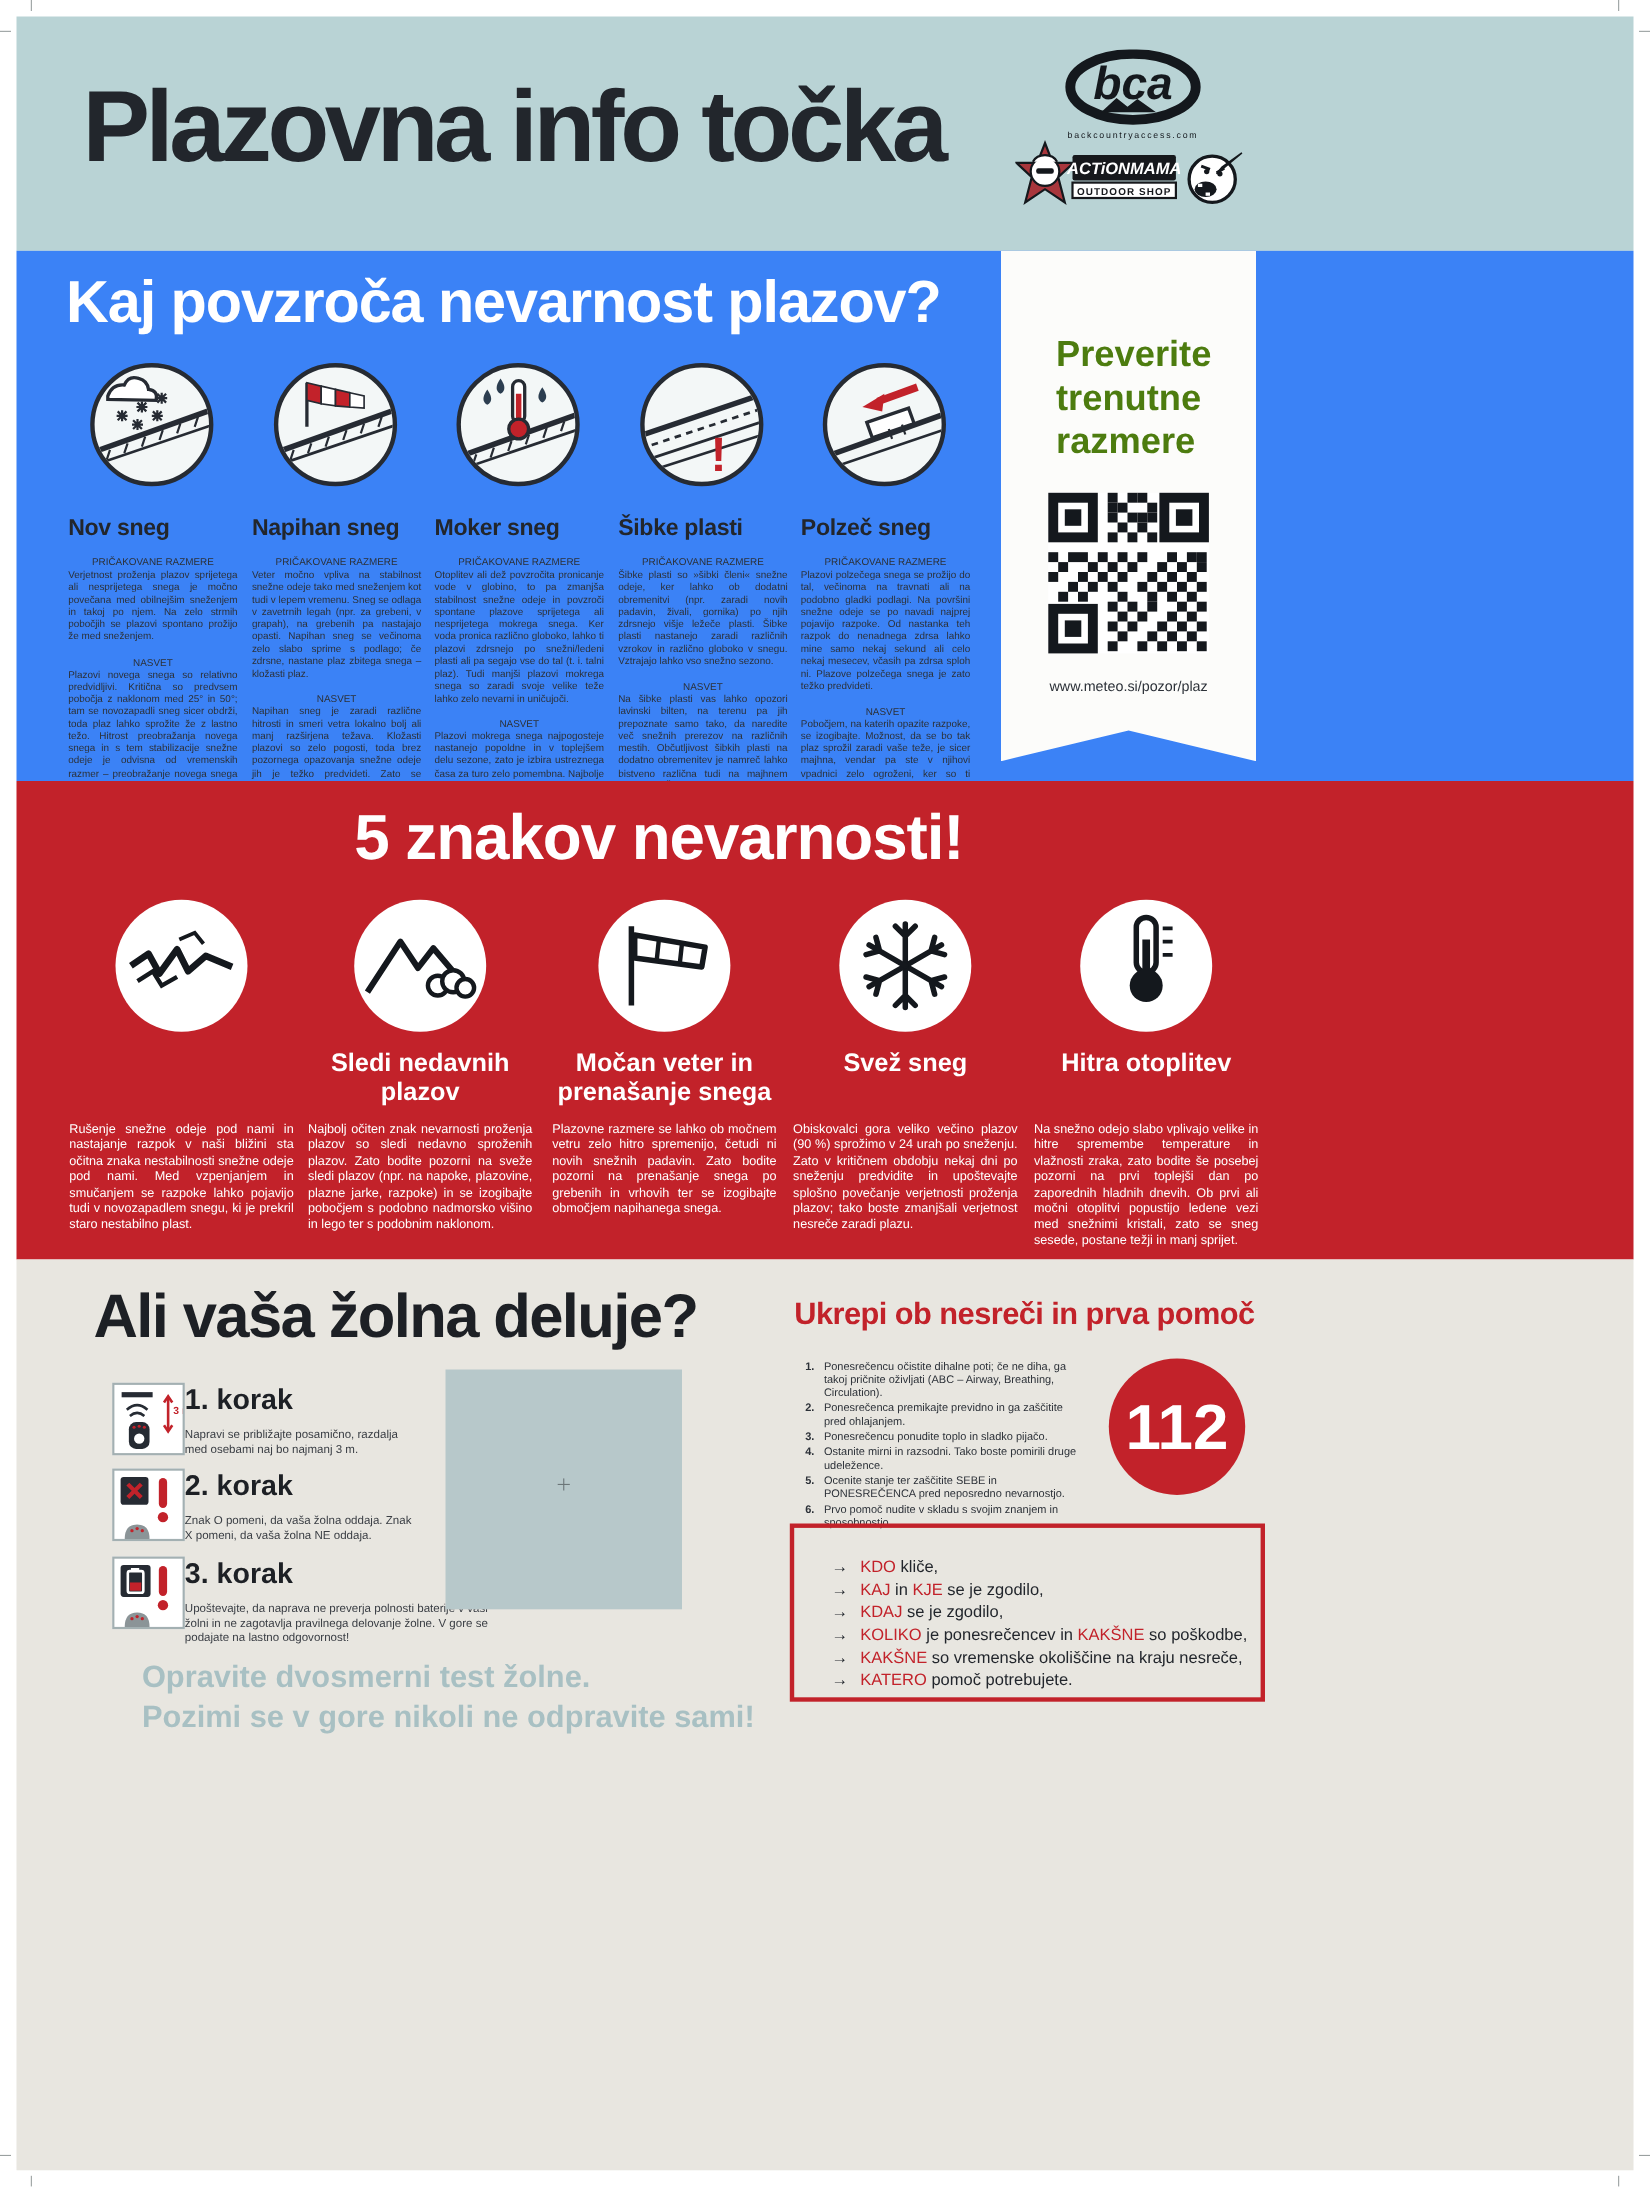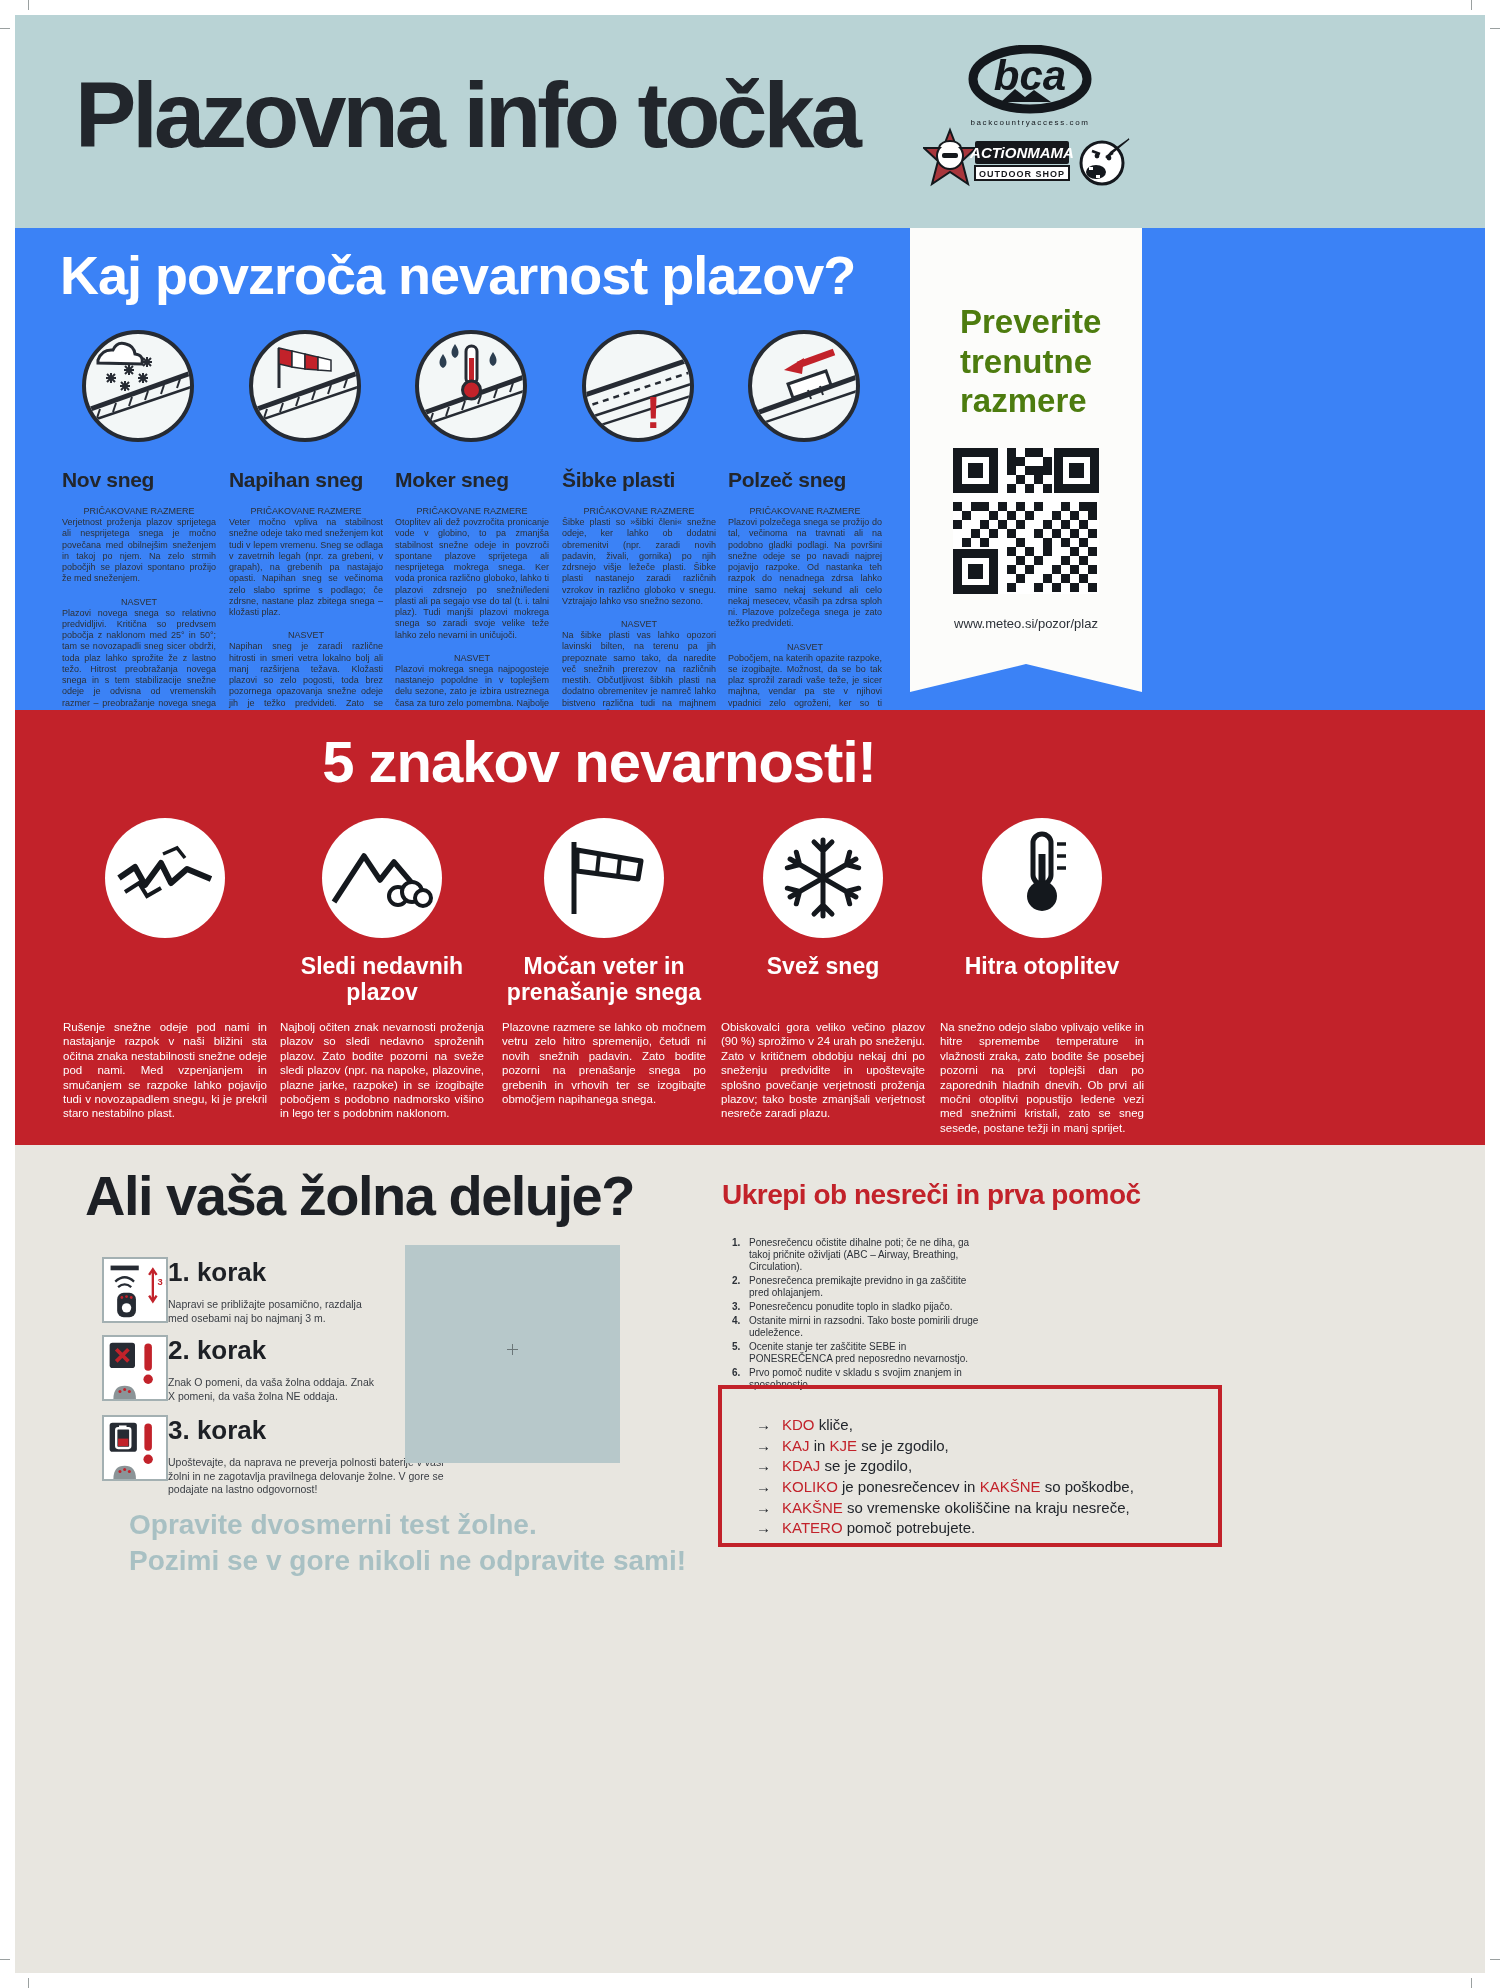--- a/index.html
+++ b/index.html
@@ -73,21 +73,21 @@
   .beacon-footer{position:absolute;left:70px;top:362px;font-size:28px;font-weight:700;
                  color:#a8c0c3;line-height:1.28;margin-left:44px;}
   .fa-head{position:absolute;left:707px;top:34px;font-size:28px;font-weight:700;color:#c2222a;
            letter-spacing:-0.5px;white-space:nowrap;}
   .fa-list{position:absolute;left:717px;top:92px;width:252px;}
   .fa-item{display:flex;font-size:10px;line-height:1.2;color:#2c3138;margin-bottom:2px;}
   .fa-n{flex:0 0 17px;font-weight:700;}
   .fa-112{position:absolute;left:993px;top:90px;width:124px;height:124px;border-radius:50%;
           background:#c2222a;color:#fff;font-size:58px;font-weight:700;display:flex;
           align-items:center;justify-content:center;}
-  .call-box{position:absolute;left:703px;top:240px;width:504px;height:162px;border:4px solid #c2222a;
+  .call-box{position:absolute;left:703px;top:240px;width:432px;height:162px;border:4px solid #c2222a;
             box-sizing:border-box;padding:26px 16px 0 34px;}
   .call-line{font-size:15px;line-height:1.38;color:#22262c;white-space:nowrap;}
   .call-line .arr{display:inline-block;width:26px;color:#22262c;}
   .call-line .red{color:#c2222a;}
   svg text{font-family:"Liberation Sans",sans-serif;}
 </style>
 </head>
 <body>
 
 <div class="poster">
@@ -453,20 +453,23 @@
       <div class="fa-item">
         <span class="fa-n">5.</span>
         <span>Ocenite stanje ter zaščitite SEBE in PONESREČENCA pred neposredno nevarnostjo.</span>
       </div>
       <div class="fa-item">
         <span class="fa-n">6.</span>
         <span>Prvo pomoč nudite v skladu s svojim znanjem in sposobnostjo.</span>
       </div>
     </div>
 
+    <div class="fa-112">
+      <span>112</span>
+    </div>
 
     <div class="call-box">
       <div class="call-line">
         <span class="arr">→</span><span class="red">KDO</span><span> kliče,</span>
       </div>
       <div class="call-line">
         <span class="arr">→</span><span class="red">KAJ</span><span> in </span><span class="red">KJE</span><span> se je zgodilo,</span>
       </div>
       <div class="call-line">
         <span class="arr">→</span><span class="red">KDAJ</span><span> se je zgodilo,</span>

